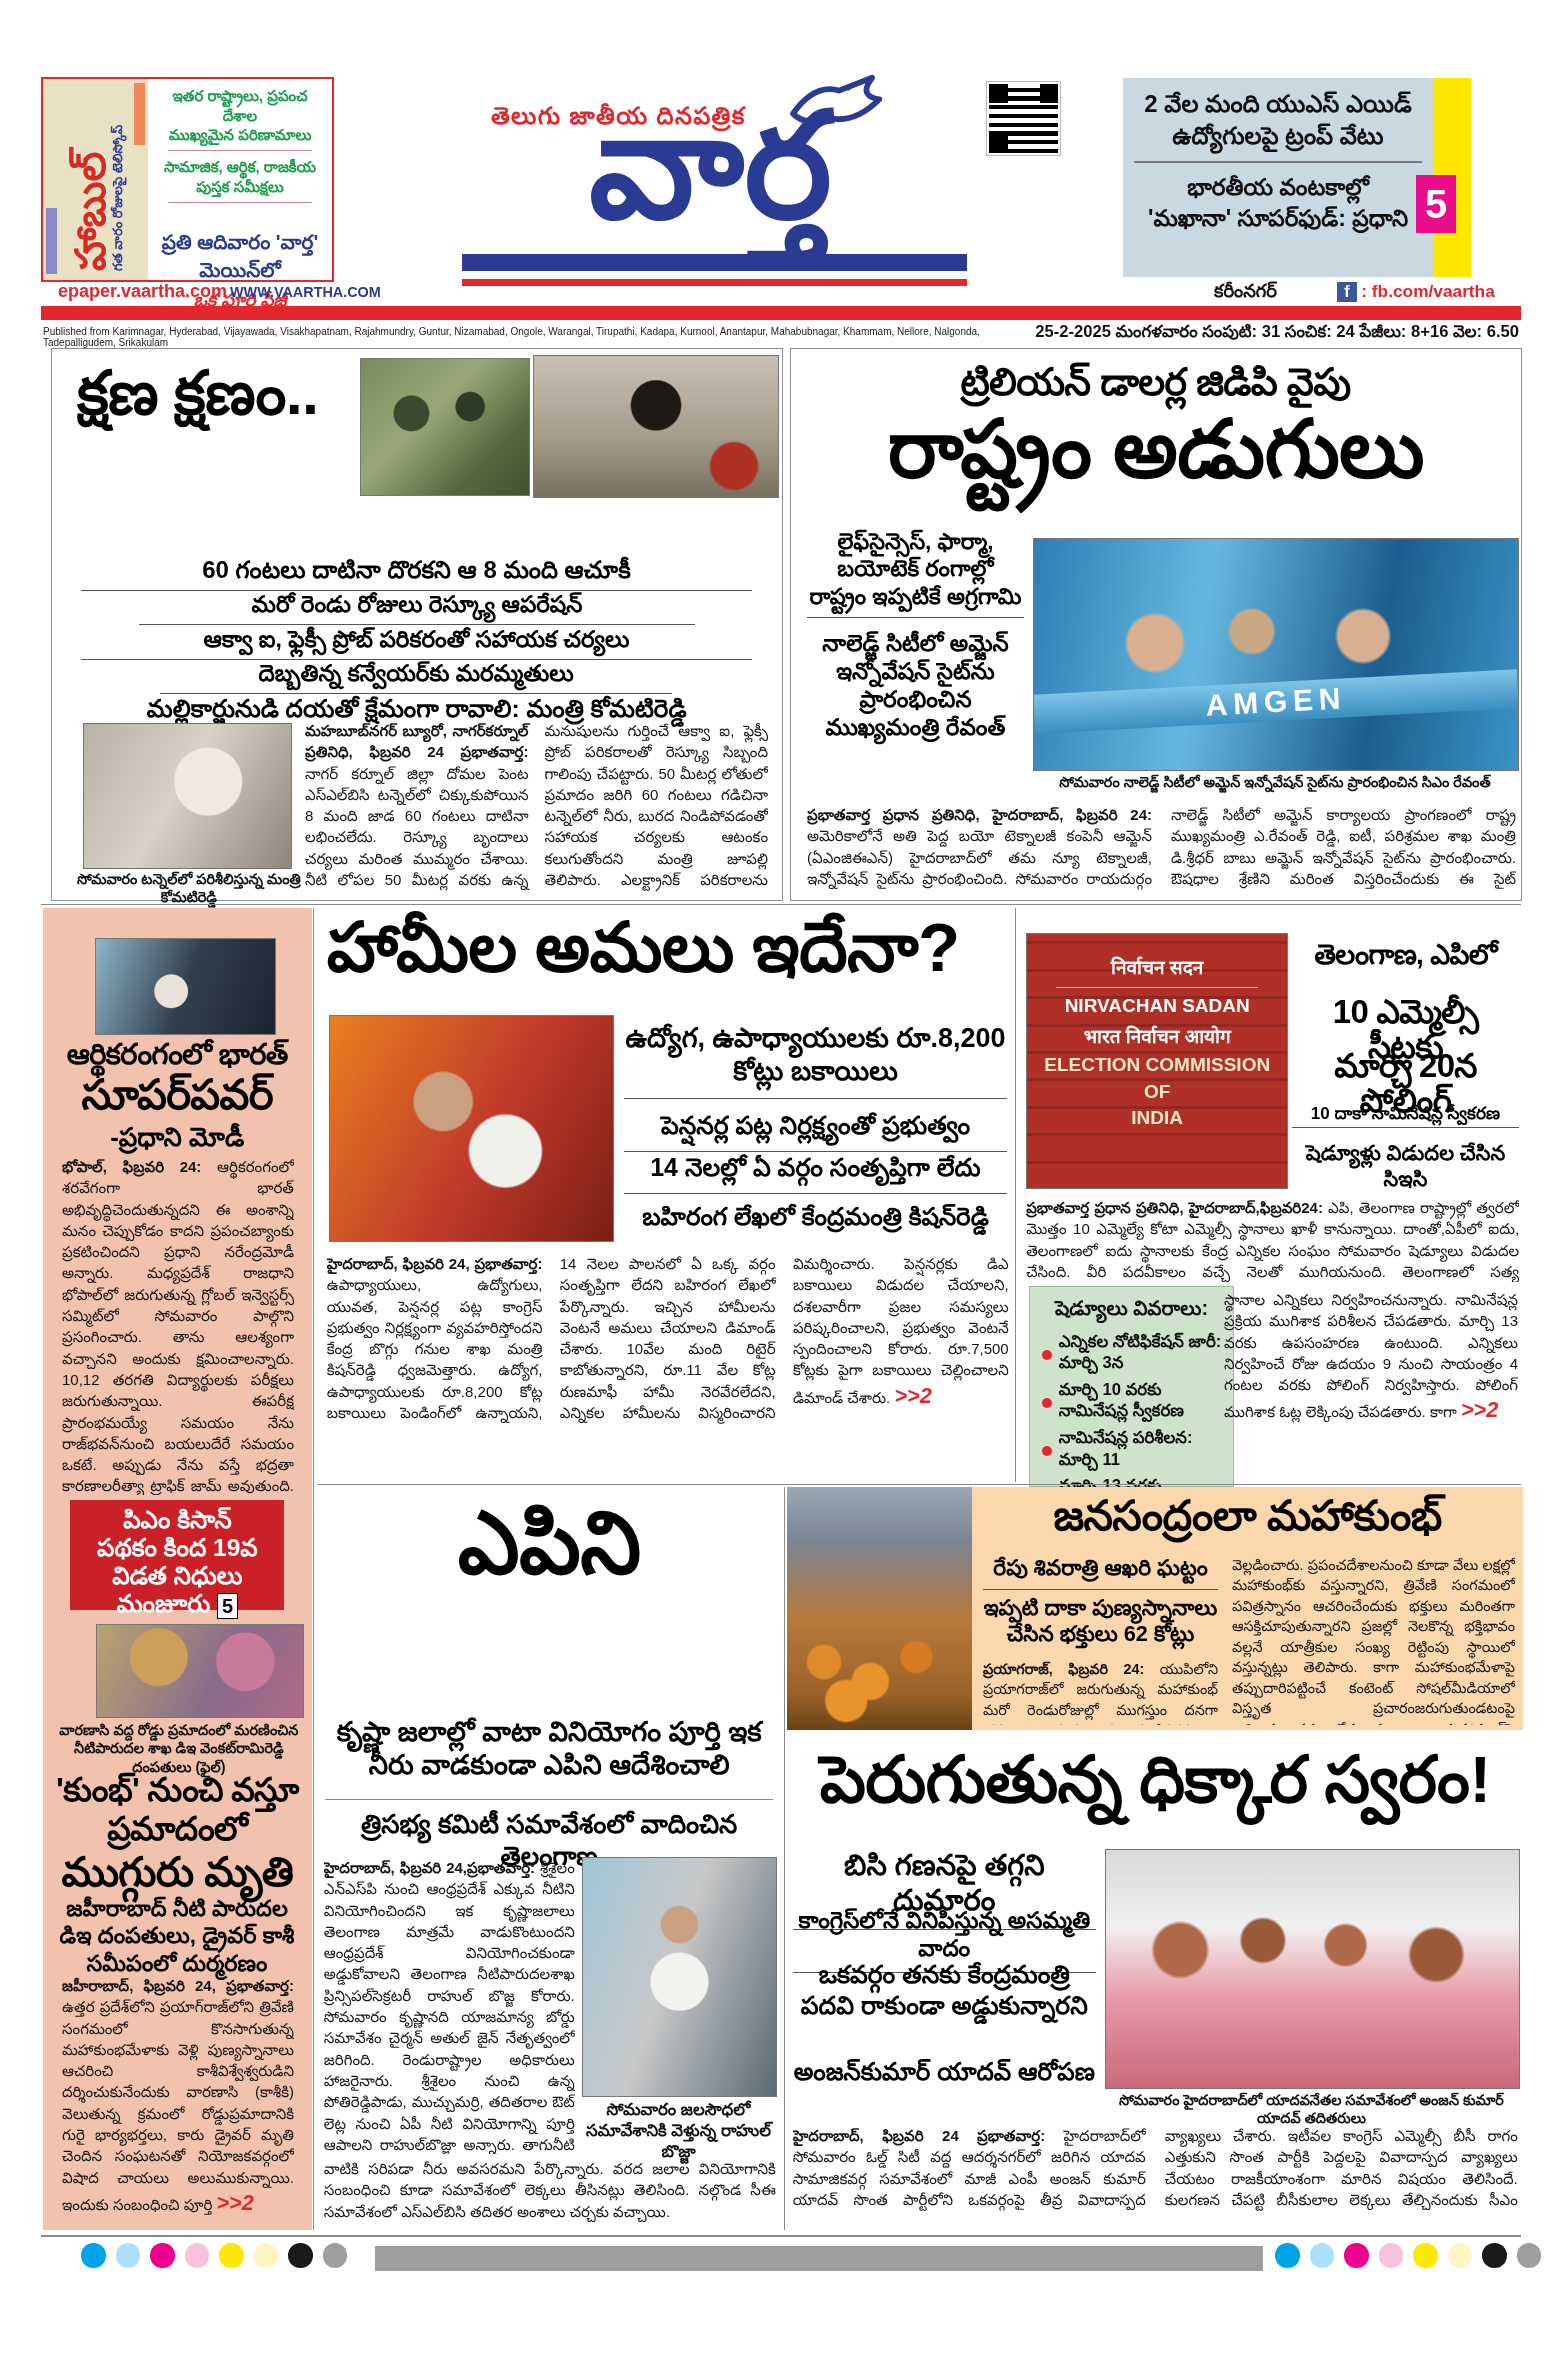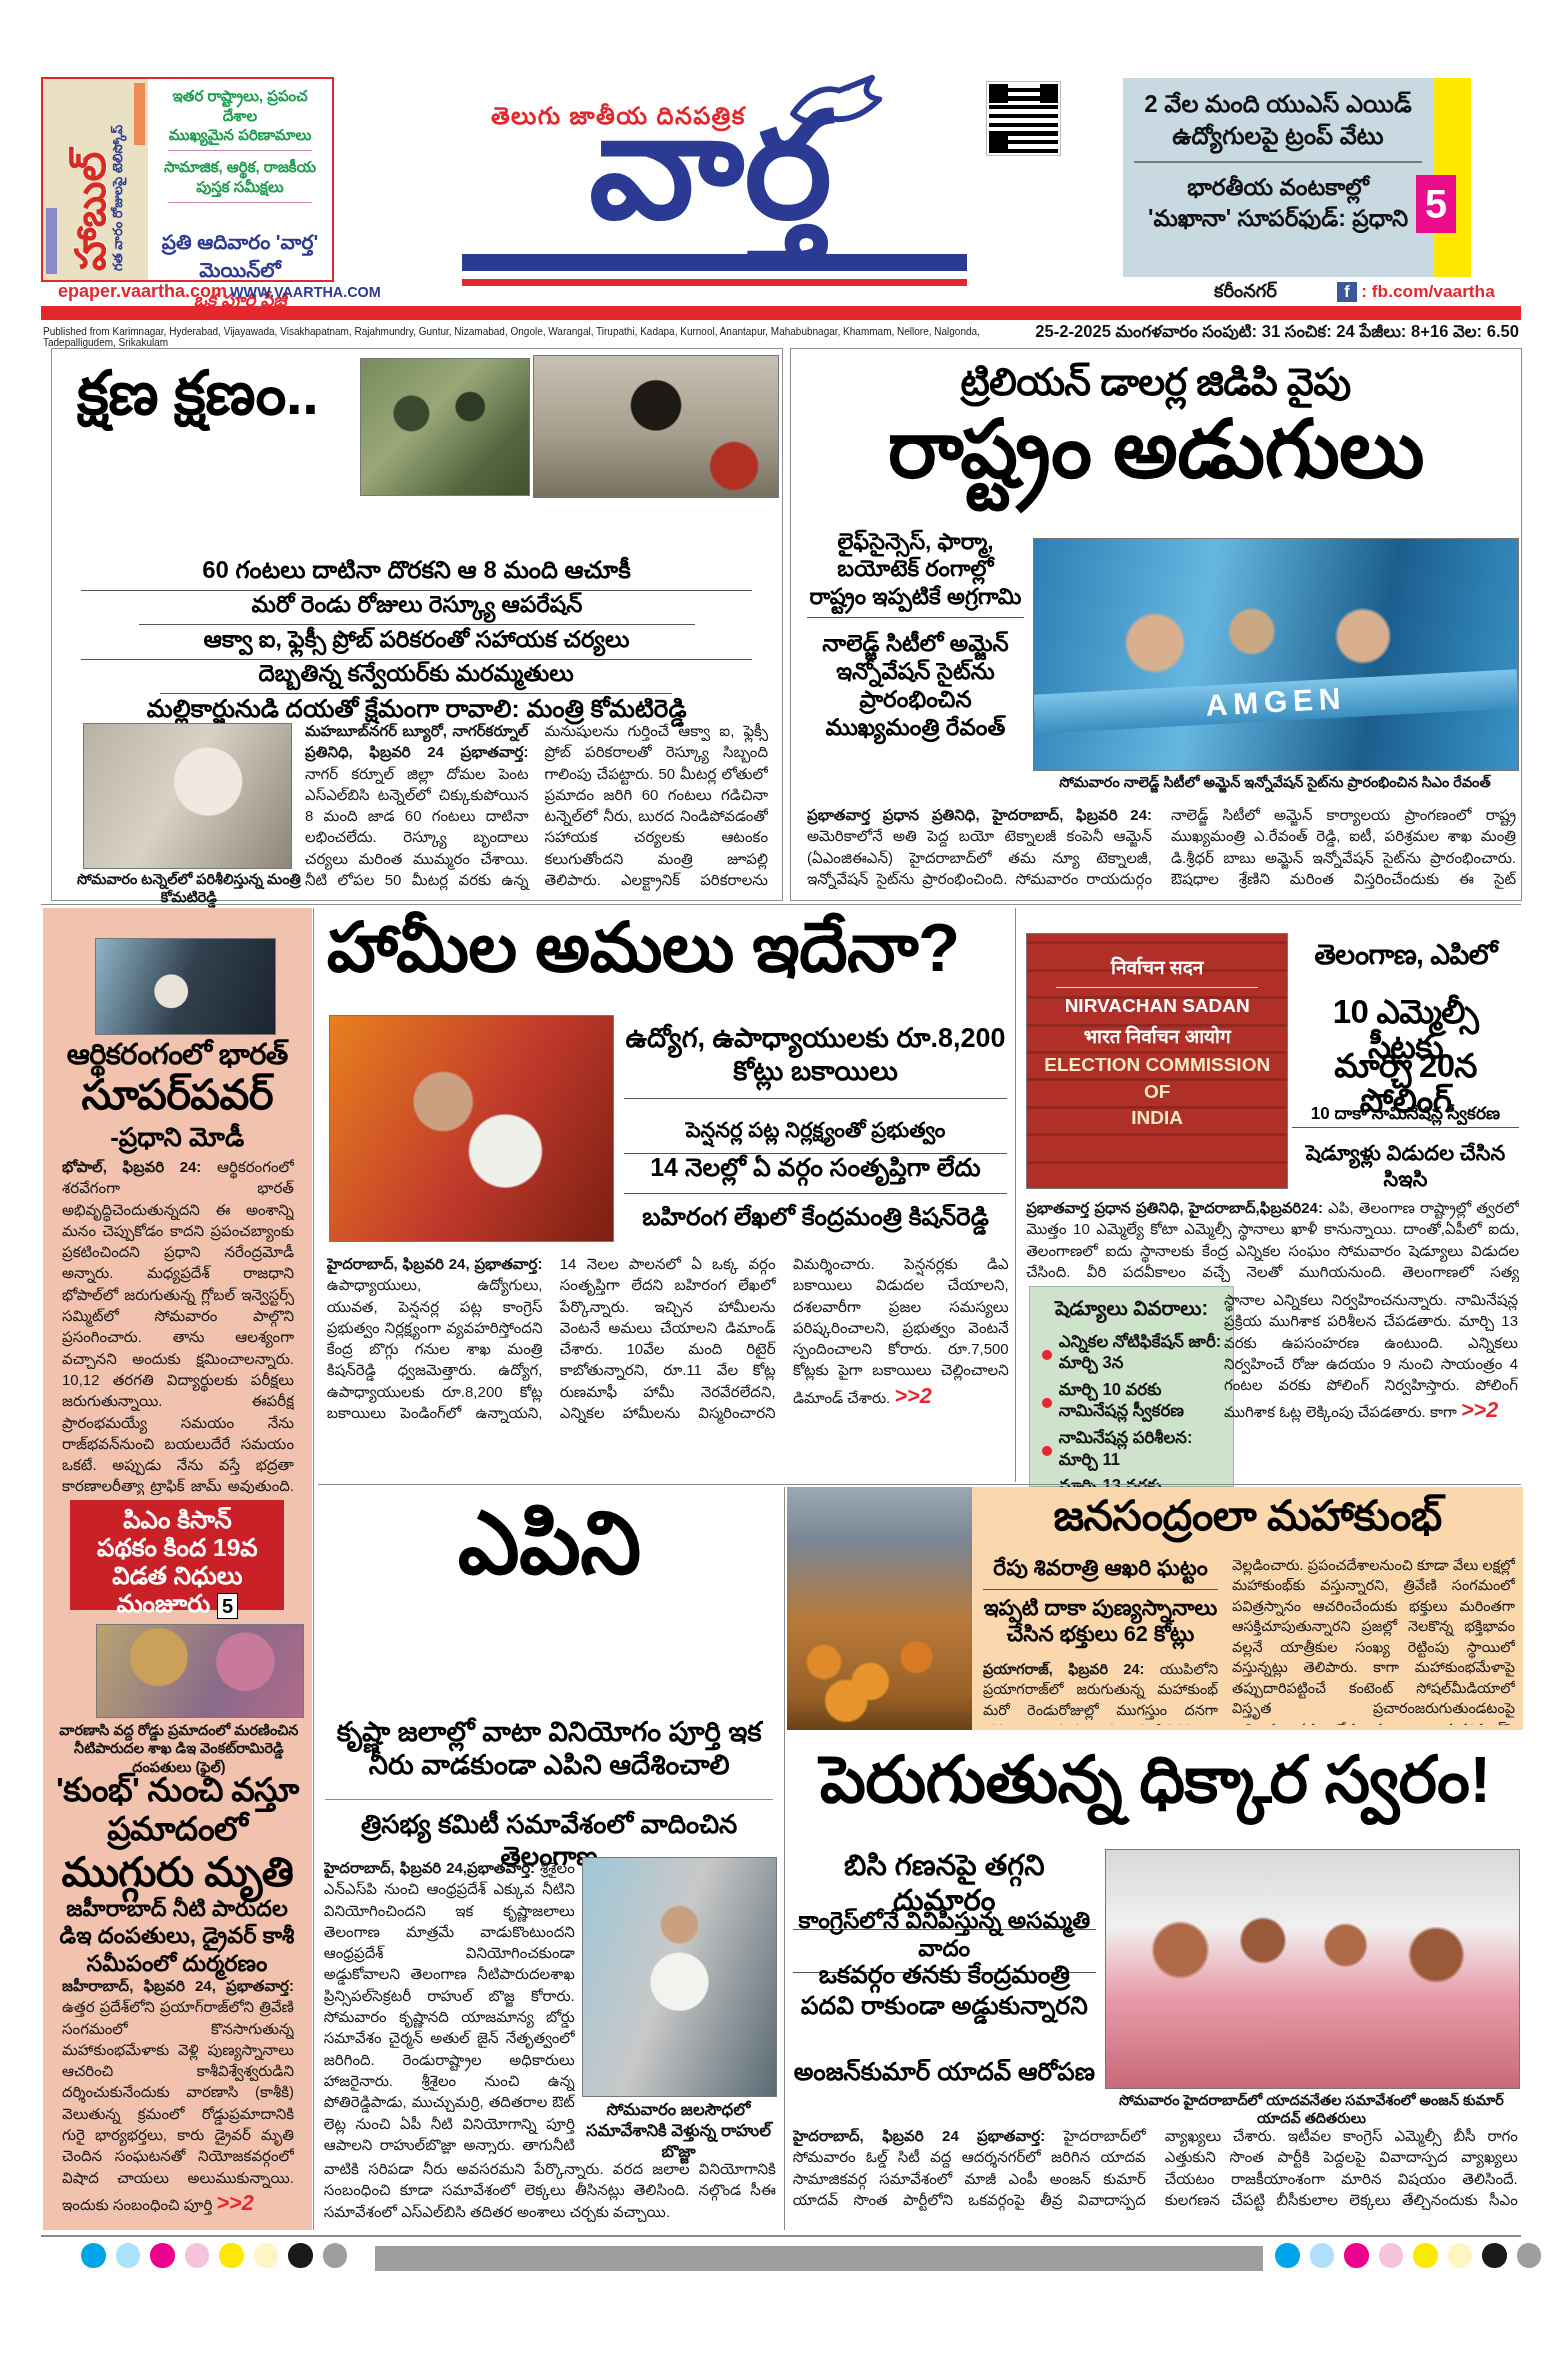--- a/index.html
+++ b/index.html
@@ -184,21 +184,21 @@
     </div>
   </div>
 
   <div class="abs vrule" style="left:313px;top:908px;height:1322px;"></div>
 
   <div class="abs" style="left:318px;top:908px;width:694px;height:574px;">
     <div class="abs h" style="left:8.7px;top:4.3px;width:682px;font-size:69px;">హామీల అమలు ఇదేనా?</div>
     <div class="ph" style="left:10.8px;top:107px;width:283px;height:225px;border:0.7px solid #777;
                 background:radial-gradient(circle at 40% 38%,#caa080 0 13%,transparent 14%),radial-gradient(circle at 62% 60%,#f0f0ea 0 16%,transparent 17%),linear-gradient(120deg,#e8801f,#c0392b 55%,#7a1f12);"></div>
     <div class="abs c sh subrule" style="left:306px;top:114px;width:383px;font-size:27px;padding-bottom:10px;">ఉద్యోగ, ఉపాధ్యాయులకు రూ.8,200 కోట్లు బకాయిలు</div>
-    <div class="abs c sh subrule" style="left:306px;top:209px;width:383px;font-size:21px;padding-bottom:10px;">పెన్షనర్ల పట్ల నిర్లక్ష్యంతో ప్రభుత్వం</div>
+    <div class="abs c sh subrule" style="left:306px;top:202px;width:383px;font-size:25px;padding-bottom:10px;">పెన్షనర్ల పట్ల నిర్లక్ష్యంతో ప్రభుత్వం</div>
     <div class="abs c sh subrule" style="left:306px;top:244px;width:383px;font-size:25px;padding-bottom:10px;">14 నెలల్లో ఏ వర్గం సంతృప్తిగా లేదు</div>
     <div class="abs c sh" style="left:306px;top:294px;width:383px;font-size:24.5px;">బహిరంగ లేఖలో  కేంద్రమంత్రి కిషన్‌రెడ్డి</div>
     <div class="abs body" style="left:8.7px;top:345px;width:682px;height:217px;column-count:3;column-gap:17.3px;">
       <span class="by">హైదరాబాద్, ఫిబ్రవరి 24, ప్రభాతవార్త:</span>
       <span>ఉపాధ్యాయులు, ఉద్యోగులు, యువత, పెన్షనర్ల పట్ల కాంగ్రెస్ ప్రభుత్వం నిర్లక్ష్యంగా వ్యవహరిస్తోందని కేంద్ర బొగ్గు గనుల శాఖ మంత్రి కిషన్‌రెడ్డి ధ్వజమెత్తారు. ఉద్యోగ, ఉపాధ్యాయులకు రూ.8,200 కోట్ల బకాయిలు పెండింగ్‌లో ఉన్నాయని, 14 నెలల పాలనలో ఏ ఒక్క వర్గం సంతృప్తిగా లేదని బహిరంగ లేఖలో పేర్కొన్నారు. ఇచ్చిన హామీలను వెంటనే అమలు చేయాలని డిమాండ్ చేశారు. 10వేల మంది రిటైర్ కాబోతున్నారని, రూ.11 వేల కోట్ల రుణమాఫీ హామీ నెరవేరలేదని, ఎన్నికల హామీలను విస్మరించారని విమర్శించారు. పెన్షనర్లకు డిఎ బకాయిలు విడుదల చేయాలని, దశలవారీగా ప్రజల సమస్యలు పరిష్కరించాలని, ప్రభుత్వం వెంటనే స్పందించాలని కోరారు. రూ.7,500 కోట్లకు పైగా బకాయిలు చెల్లించాలని డిమాండ్ చేశారు.</span>
       <span class="more">&gt;&gt;2</span>
     </div>
   </div>
 
   <div class="abs vrule" style="left:1015px;top:908px;height:574px;"></div>

